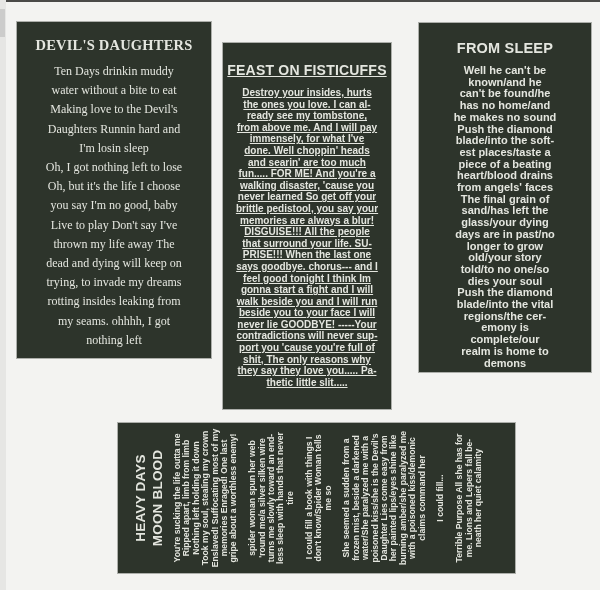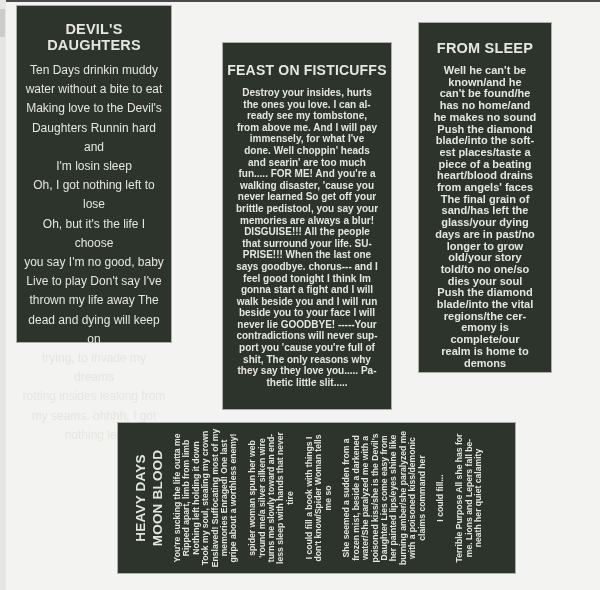--- a/index.html
+++ b/index.html
@@ -25,29 +25,29 @@
   .panel {
     position: absolute;
     background: #2d342b;
     color: #e4e6df;
     text-align: center;
     box-shadow: 0 0 0 1px rgba(40,46,38,0.35);
   }
   .panel .title { font-weight: bold; letter-spacing: 0.2px; }
   .panel .body  { white-space: pre-line; }
 
-  #panel-devils {   left: 17px;  top: 6px;  width: 154px; height: 336px; }
+  #panel-devils {   left: 17px;  top: 22px;  width: 194px; height: 336px; font-family: Liberation Serif, serif; }
   #panel-devils .title { font-size: 14.5px; padding-top: 15px; }
   #panel-devils .body  { font-size: 12px; line-height: 19.2px; padding: 8px 5px 0 5px; font-weight: 400; }
 
-  #panel-feast {    left: 223px; top: 43px;  width: 168px; height: 366px; }
+  #panel-feast {    left: 223px; top: 43px;  width: 168px; height: 366px; text-decoration: underline; }
   #panel-feast .title { font-size: 14px; padding-top: 19px; }
   #panel-feast .body  { font-size: 10px; line-height: 11.6px; padding: 9px 4px 0 4px; font-weight: 600; }
 
-  #panel-sleep {    left: 419px; top: 23px;  width: 132px; height: 349px; }
+  #panel-sleep {    left: 419px; top: 23px;  width: 172px; height: 349px; }
   #panel-sleep .title { font-size: 14.5px; padding-top: 17px; }
   #panel-sleep .body  { font-size: 11px; line-height: 11.7px; padding: 9px 4px 0 4px; font-weight: 600; text-align: center; }
 
   #panel-heavy {    left: 118px; top: 423px; width: 397px; height: 150px; }
   #panel-heavy .rotated {
     position: absolute;
     width: 150px; height: 397px;
     left: 50%; top: 50%;
     transform: translate(-50%, -50%) rotate(-90deg);
     text-align: center;

